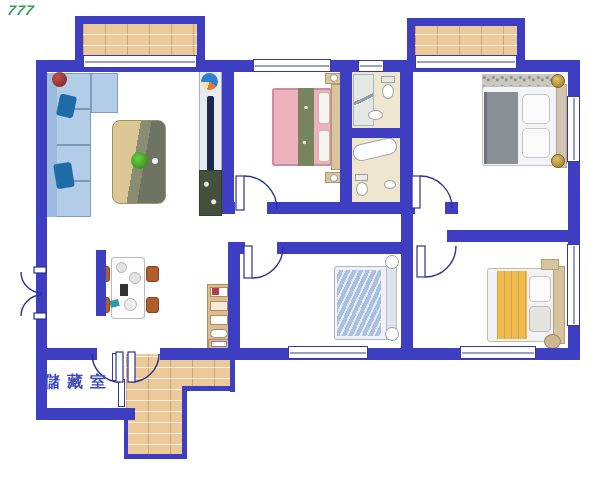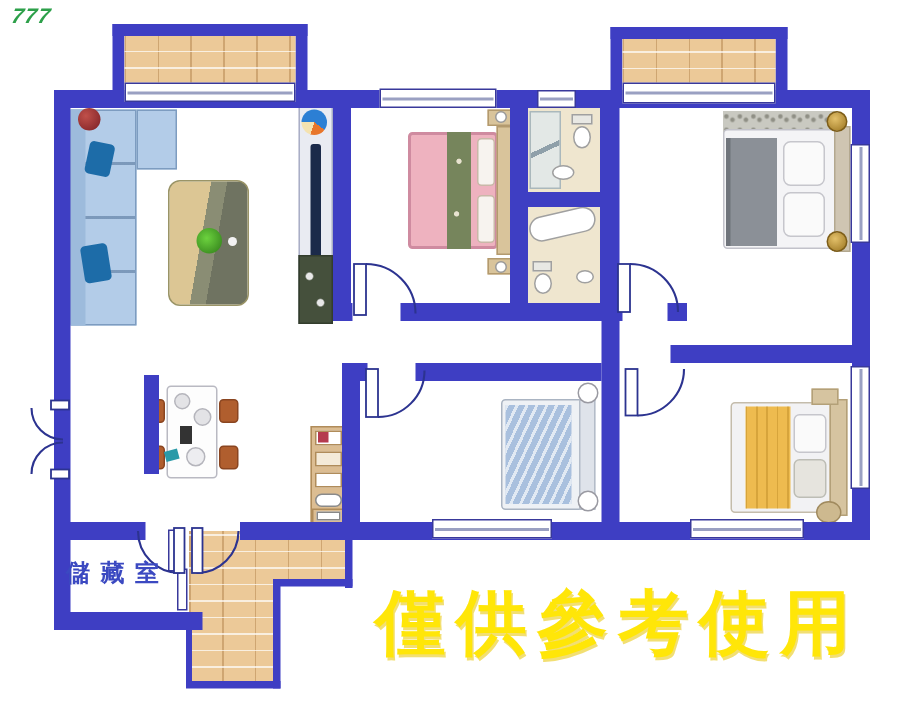--- a/index.html
+++ b/index.html
@@ -191,15 +191,14 @@
       <rect x="417" y="246" width="8" height="31"></rect>
       <rect x="116" y="352" width="7" height="30"></rect>
       <rect x="128" y="352" width="7" height="30"></rect>
       <rect x="34" y="267" width="12" height="6"></rect>
       <rect x="34" y="313" width="12" height="6"></rect>
     </g>
   </svg>
 
   <div class="txt" id="mark777">777</div>
   <div class="txt" id="storageLabel">儲藏室</div>
-  <div class="txt" id="watermark">僅供參考使用</div>
 
 </div>
 
 </body></html>

